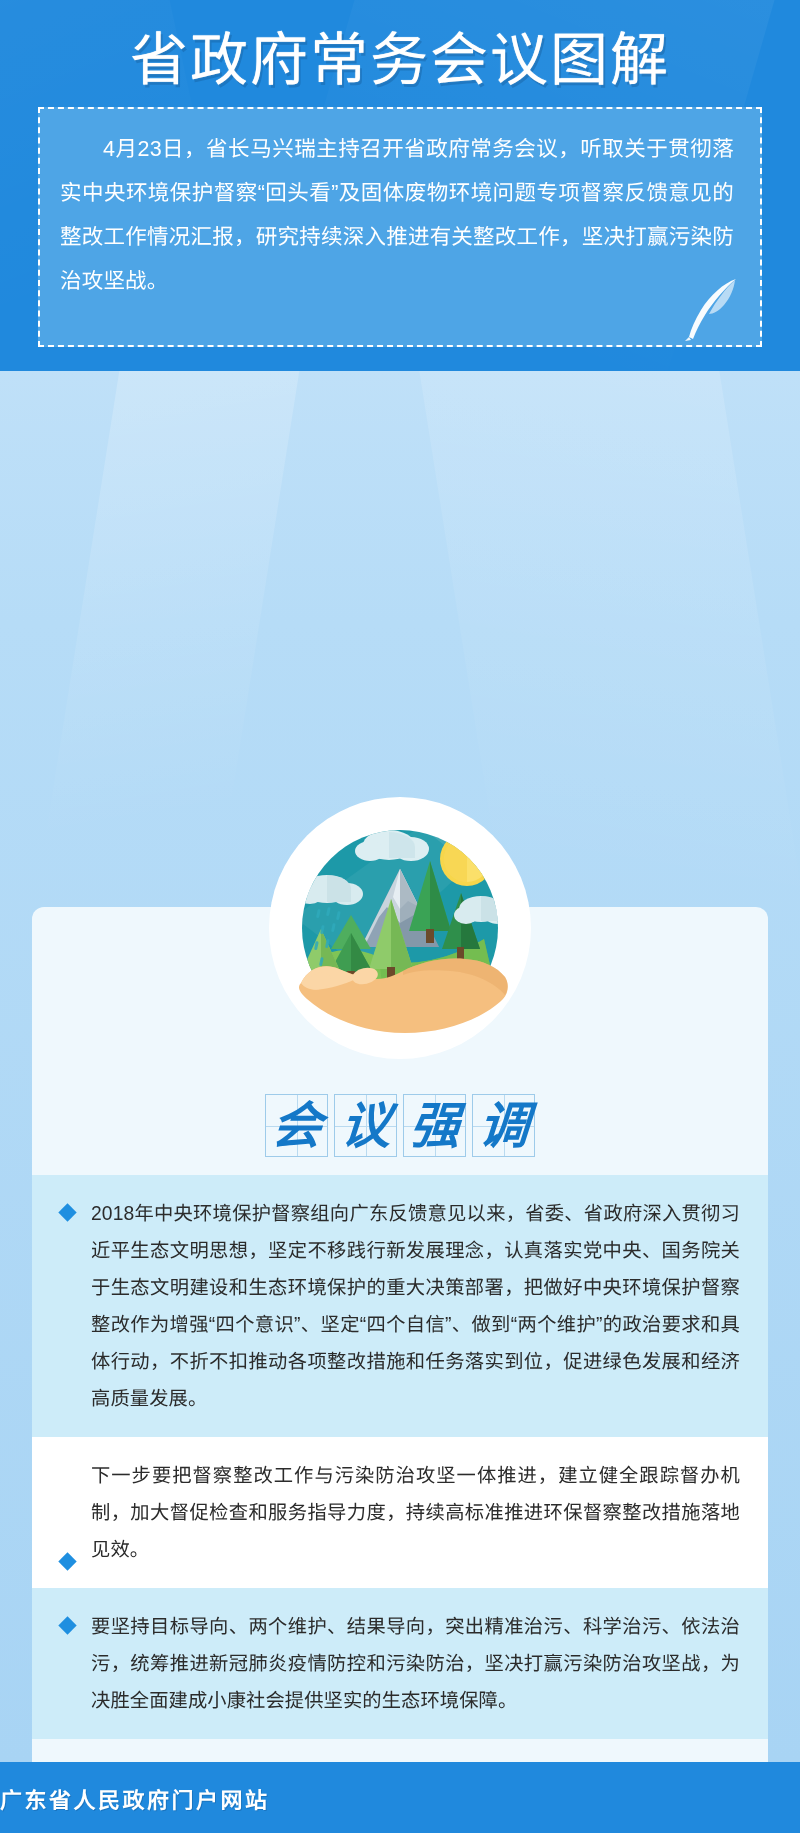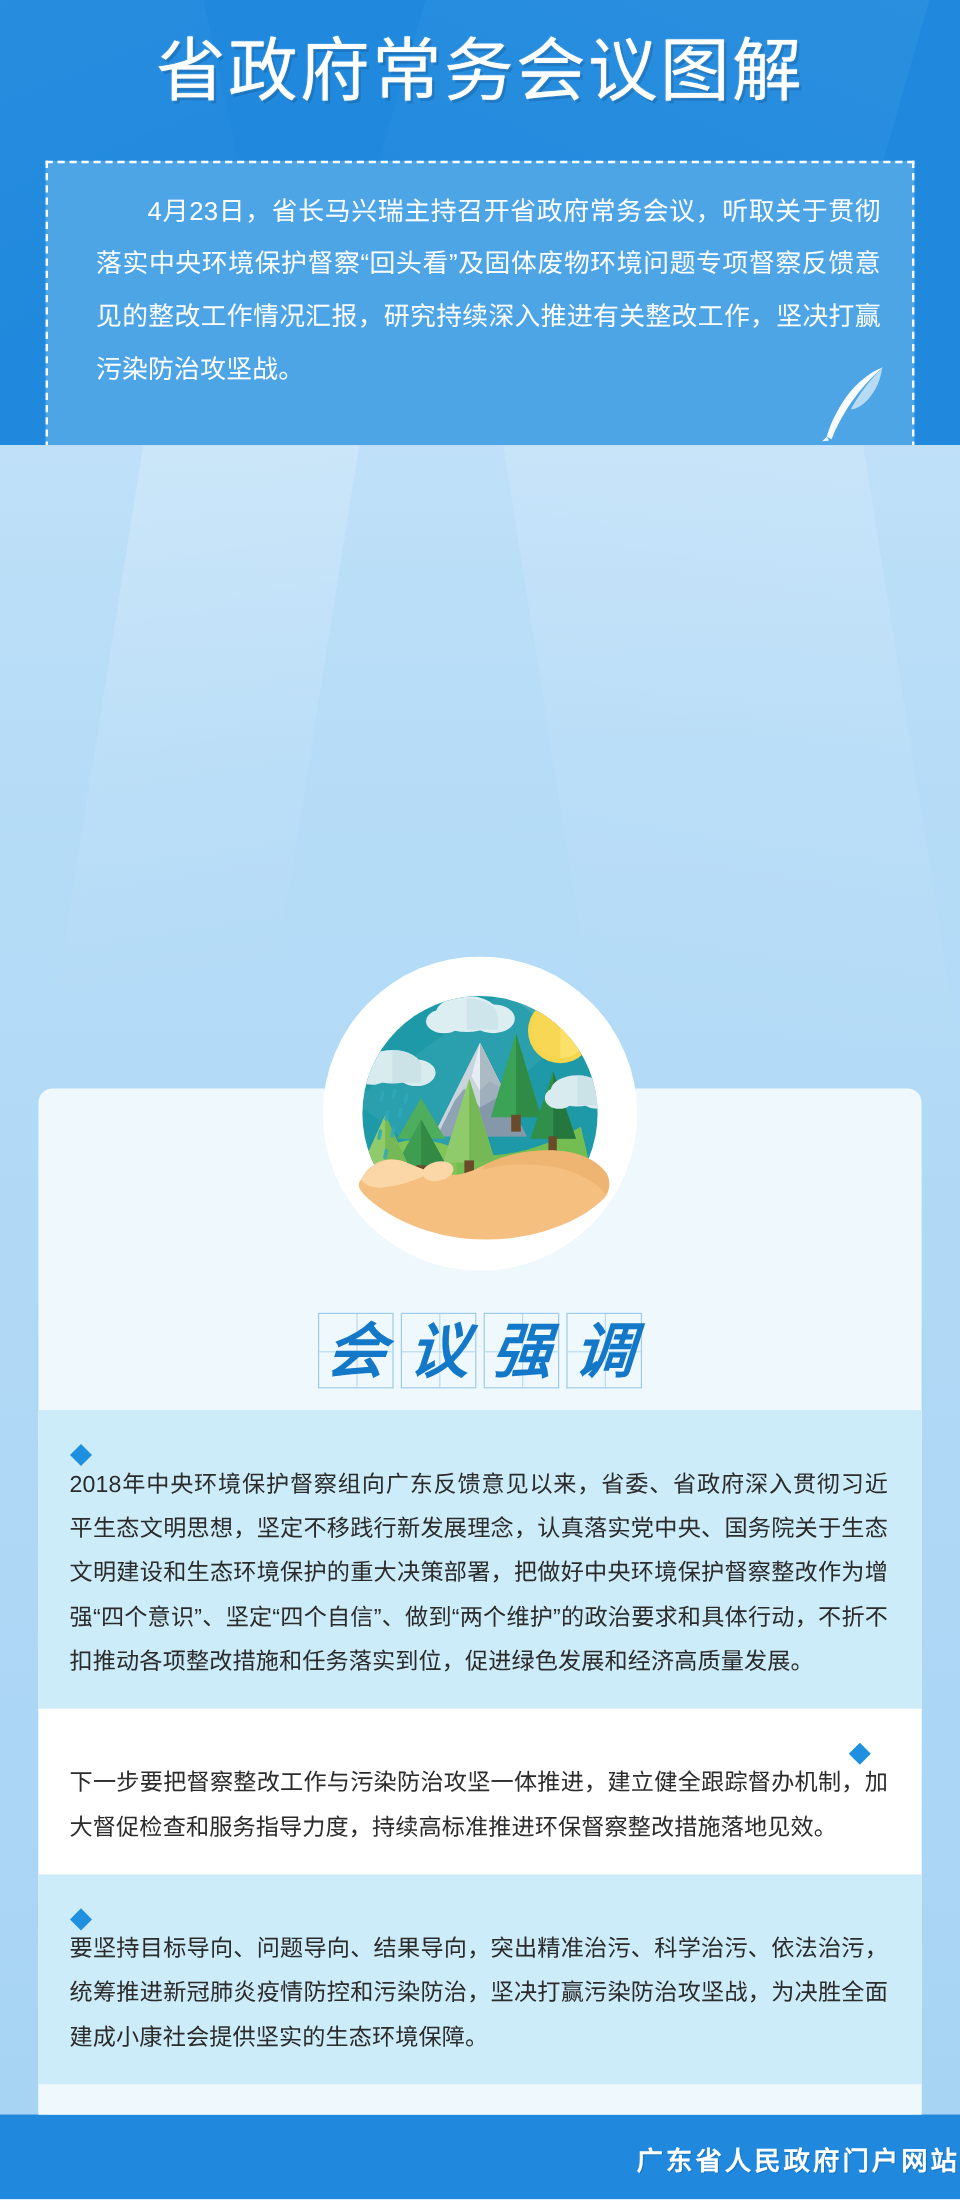--- a/index.html
+++ b/index.html
@@ -53,27 +53,27 @@
     font-weight: normal;
     color: #ffffff;
     letter-spacing: 2px;
     text-shadow: 2px 3px 0 rgba(20,90,150,0.38), 0 0 1px rgba(255,255,255,0.9);
     white-space: nowrap;
   }
 
   
   .intro-box {
     position: absolute;
-    top: 134px;
+    top: 107px;
     left: 38px;
     width: 724px;
     height: 240px;
     background: #4ea5e6;
     border: 2px dashed #ffffff;
-    padding: 18px 26px 14px 40px;
+    padding: 18px 26px 14px 20px;
     overflow: hidden;
   }
   .intro-text {
     font-size: 21.5px;
     line-height: 44px;
     color: #ffffff;
     text-indent: 43px;
     text-align: justify;
     letter-spacing: 0.2px;
     white-space: pre-wrap;
@@ -179,21 +179,20 @@
     font-style: italic;
     color: #1478c8;
     transform: skewX(-4deg);
   }
 
   
   .bullet-block {
     display: flex;
     align-items: flex-start;
     padding: 20px 28px 20px 26px;
-    flex-direction: column;
   }
   .bullet-block.alt { background: #cdecf9; }
   .bullet-block.plain { background: #ffffff; align-items: flex-end; }
 
   .diamond {
     flex: 0 0 auto;
     width: 13px;
     height: 13px;
     background: #1f8fe0;
     transform: rotate(45deg);
@@ -214,21 +213,21 @@
   }
 
   
   .footer {
     position: relative;
     width: 800px;
     height: 71px;
     background: #2089dd;
     display: flex;
     align-items: center;
-    justify-content: flex-end;
+    justify-content: flex-start;
   }
   .footer-text {
     font-size: 22px;
     font-weight: bold;
     color: #ffffff;
     letter-spacing: 2.5px;
     text-shadow: 1px 1px 0 rgba(16,80,140,0.35);
   }
 </style>
 </head>
@@ -393,21 +392,21 @@
         <div class="bullet-text">2018年中央环境保护督察组向广东反馈意见以来，省委、省政府深入贯彻习近平生态文明思想，坚定不移践行新发展理念，认真落实党中央、国务院关于生态文明建设和生态环境保护的重大决策部署，把做好中央环境保护督察整改作为增强“四个意识”、坚定“四个自信”、做到“两个维护”的政治要求和具体行动，不折不扣推动各项整改措施和任务落实到位，促进绿色发展和经济高质量发展。</div>
       </div>
 
       <div class="bullet-block plain">
         <div class="diamond"></div>
         <div class="bullet-text">下一步要把督察整改工作与污染防治攻坚一体推进，建立健全跟踪督办机制，加大督促检查和服务指导力度，持续高标准推进环保督察整改措施落地见效。</div>
       </div>
 
       <div class="bullet-block alt">
         <div class="diamond"></div>
-        <div class="bullet-text">要坚持目标导向、问题导向、结果导向，突出精准治污、科学治污、依法治污，统筹推进新冠肺炎疫情防控和污染防治，坚决打赢污染防治攻坚战，为决胜全面建成小康社会提供坚实的生态环境保障。</div>
+        <div class="bullet-text">要坚持目标导向、两个维护、结果导向，突出精准治污、科学治污、依法治污，统筹推进新冠肺炎疫情防控和污染防治，坚决打赢污染防治攻坚战，为决胜全面建成小康社会提供坚实的生态环境保障。</div>
       </div>
 
       <div class="card-foot"></div>
     </div>
   </div>
 
   <div class="footer">
     <div class="footer-text">广东省人民政府门户网站</div>
   </div>
 

